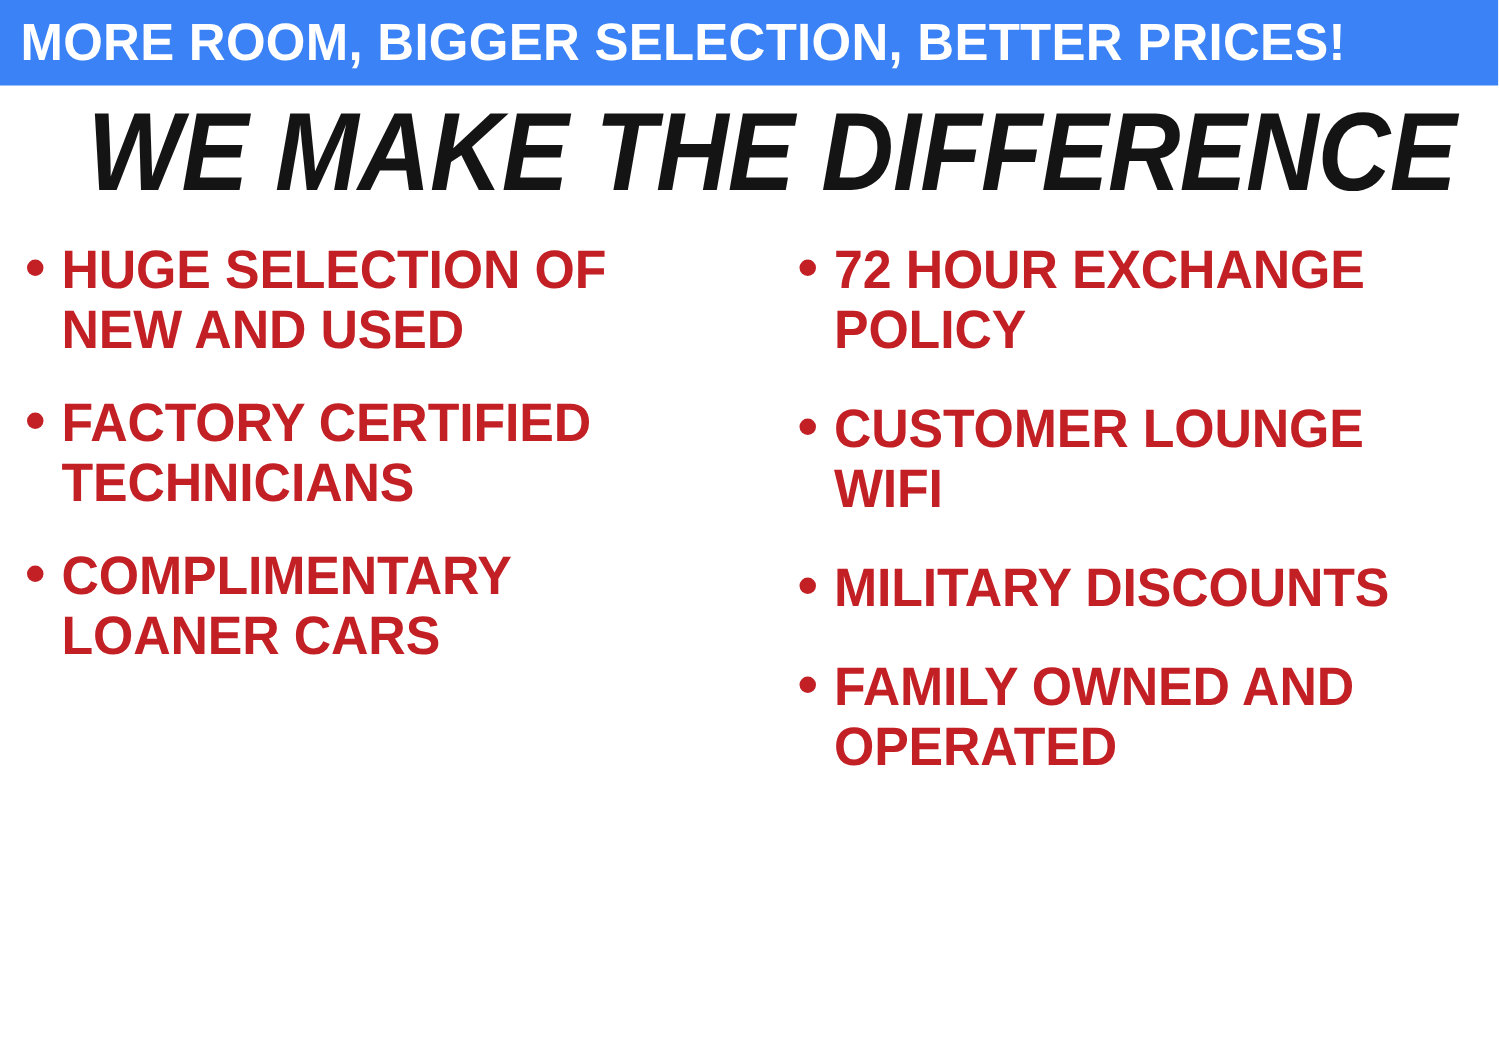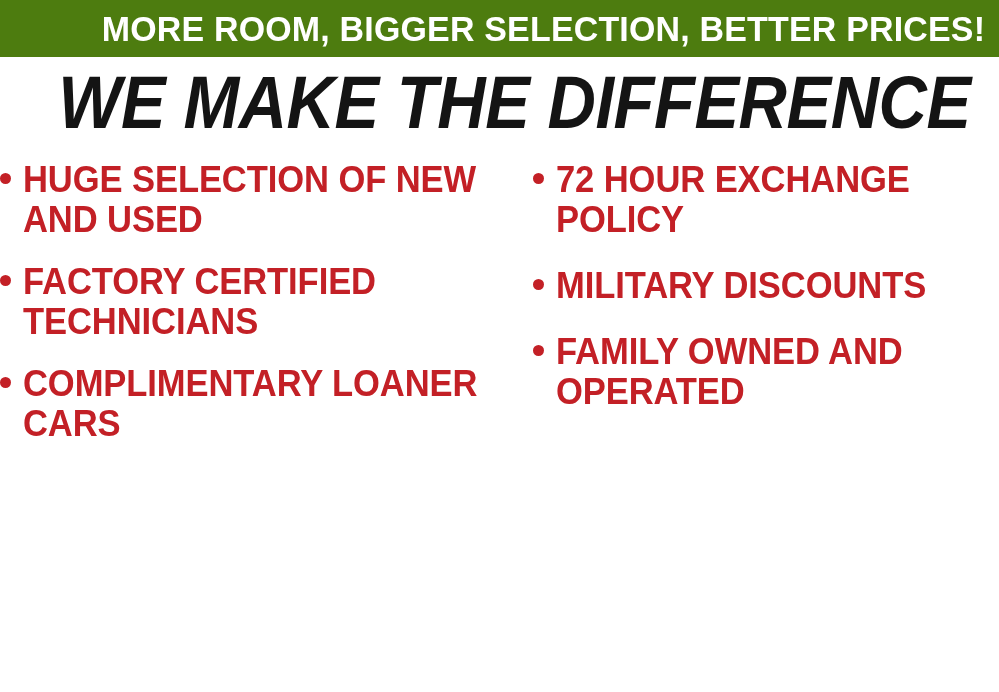--- a/index.html
+++ b/index.html
@@ -18,24 +18,24 @@
     overflow: hidden;
   }
 
   
   .banner {
     position: absolute;
     left: 0;
     top: 0;
     width: 999px;
     height: 57px;
-    background: #4d7c0f;
+    background: #3b82f6;
     display: flex;
     align-items: center;
-    justify-content: flex-end;
+    justify-content: flex-start;
   }
   .banner-text {
     color: #ffffff;
     font-family: "Liberation Sans", sans-serif;
     font-weight: bold;
     font-size: 35px;
     line-height: 36px;
     letter-spacing: 0.2px;
     white-space: nowrap;
     transform: scaleX(0.97);
@@ -73,20 +73,21 @@
     width: 999px;
     height: 532px;
     display: flex;
     align-items: flex-start;
   }
   .col {
     box-sizing: border-box;
   }
   .col-left {
     width: 510px;
+    padding-left: 18px;
   }
   .col-right {
     width: 489px;
     padding-left: 23px;
   }
 
   .bullet-item {
     display: flex;
     align-items: flex-start;
     margin-bottom: 22px;
@@ -151,20 +152,24 @@
     </div>
 
     <div class="col col-right">
 
       <div class="bullet-item">
         <span class="bullet-dot"></span>
         <span class="bullet-label">72 HOUR EXCHANGE POLICY</span>
       </div>
 
 
+      <div class="bullet-item">
+        <span class="bullet-dot"></span>
+        <span class="bullet-label">CUSTOMER LOUNGE WIFI</span>
+      </div>
 
       <div class="bullet-item">
         <span class="bullet-dot"></span>
         <span class="bullet-label">MILITARY DISCOUNTS</span>
       </div>
 
       <div class="bullet-item">
         <span class="bullet-dot"></span>
         <span class="bullet-label">FAMILY OWNED AND OPERATED</span>
       </div>

